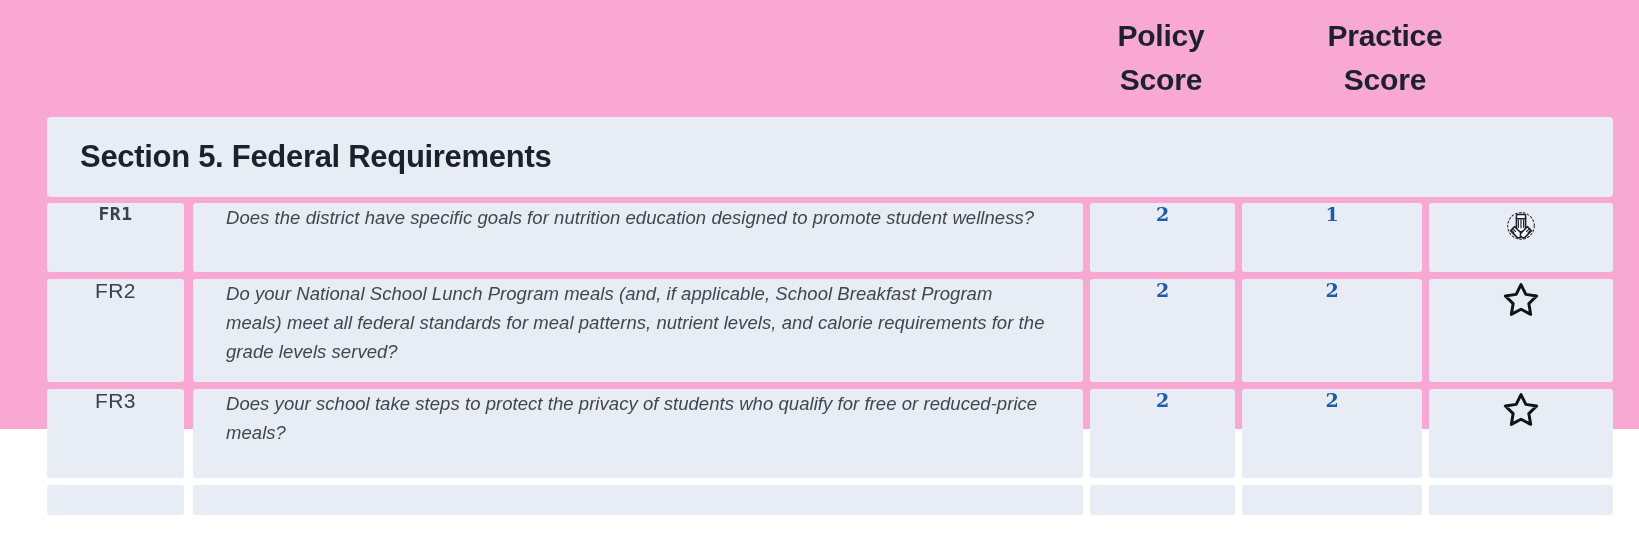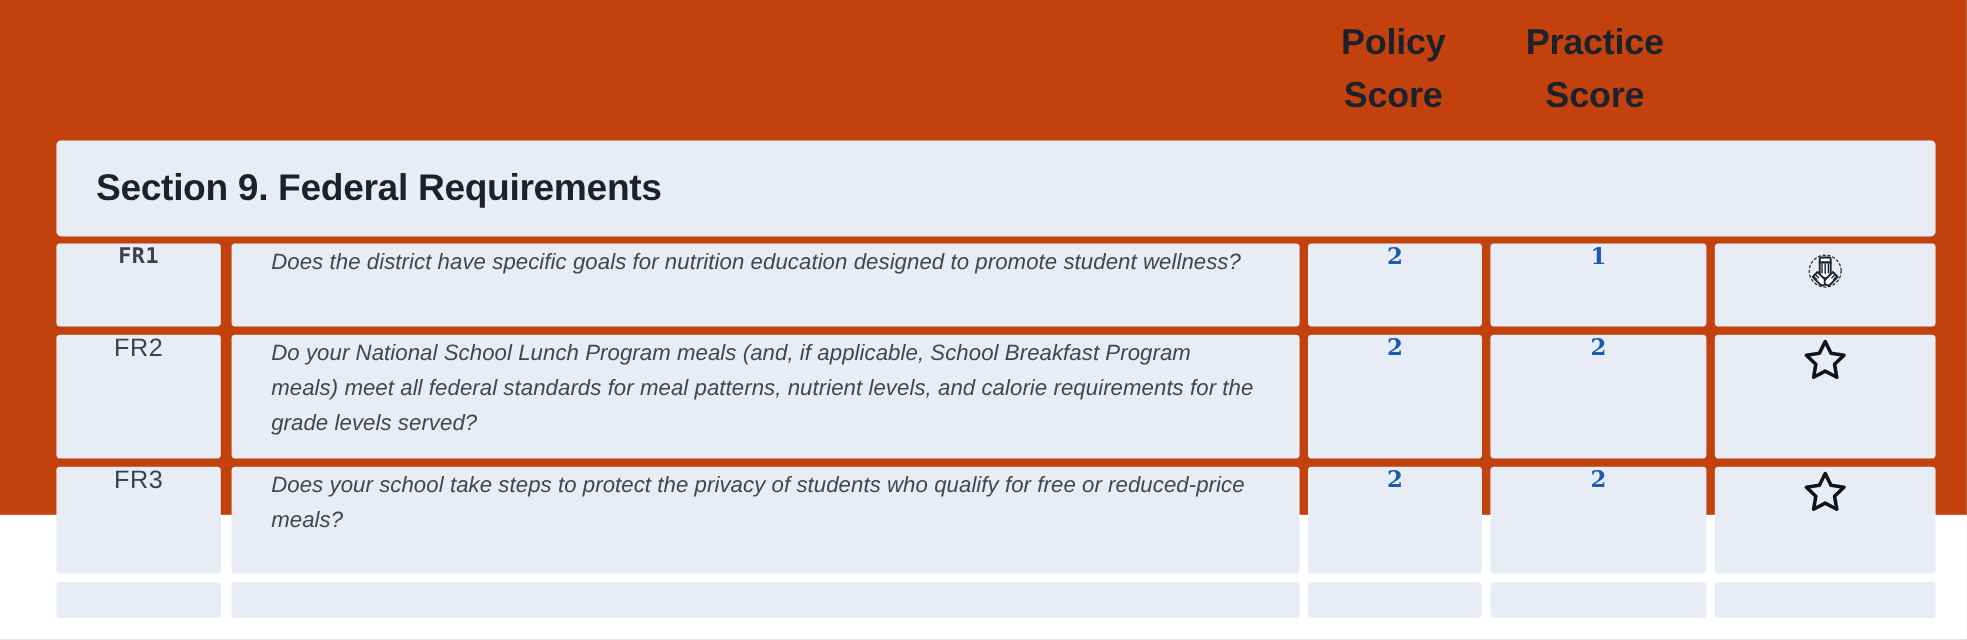--- a/index.html
+++ b/index.html
@@ -12,21 +12,21 @@
     height: 533px;
     overflow: hidden;
     font-family: "Liberation Sans", sans-serif;
     color: #333b45;
   }
 
   .assessment-page {
     position: relative;
     width: 1639px;
     height: 429px;
-    background: #c2410c;
+    background: #f9a8d4;
   }
 
   
   .column-headers {
     position: absolute;
     left: 0;
     top: 0;
     width: 1639px;
     height: 112px;
   }
@@ -36,21 +36,21 @@
     text-align: center;
     font-family: "Liberation Sans", sans-serif;
     font-weight: bold;
     font-size: 30px;
     line-height: 44px;
     color: #1b222c;
     letter-spacing: -0.2px;
   }
   .col-header .line { display: block; }
   .col-header.policy   { left: 1088px; width: 146px; }
-  .col-header.practice { left: 1238px; width: 182px; }
+  .col-header.practice { left: 1294px; width: 182px; }
 
   
   .section-banner {
     position: absolute;
     left: 47px;
     top: 117px;
     width: 1566px;
     height: 80px;
     background: #e8ecf4;
     border-radius: 4px;
@@ -154,21 +154,21 @@
       <span class="line">Policy</span>
       <span class="line">Score</span>
     </div>
     <div class="col-header practice">
       <span class="line">Practice</span>
       <span class="line">Score</span>
     </div>
   </div>
 
   <div class="section-banner">
-    <div class="section-banner-title">Section 9. Federal Requirements</div>
+    <div class="section-banner-title">Section 5. Federal Requirements</div>
   </div>
 
   <div class="rows">
 
     <div class="question-row h-one">
       <div class="cell code h-one">
         <span class="code-label mono">FR1</span>
       </div>
       <div class="cell question h-one">
         <span class="question-text">Does the district have specific goals for nutrition education designed to promote student wellness?</span>

